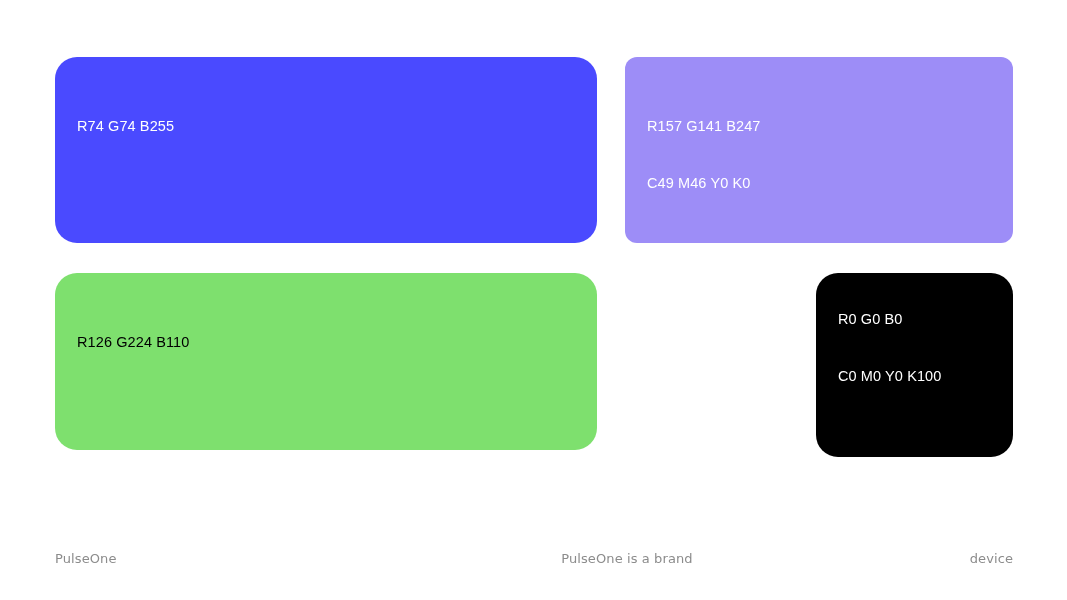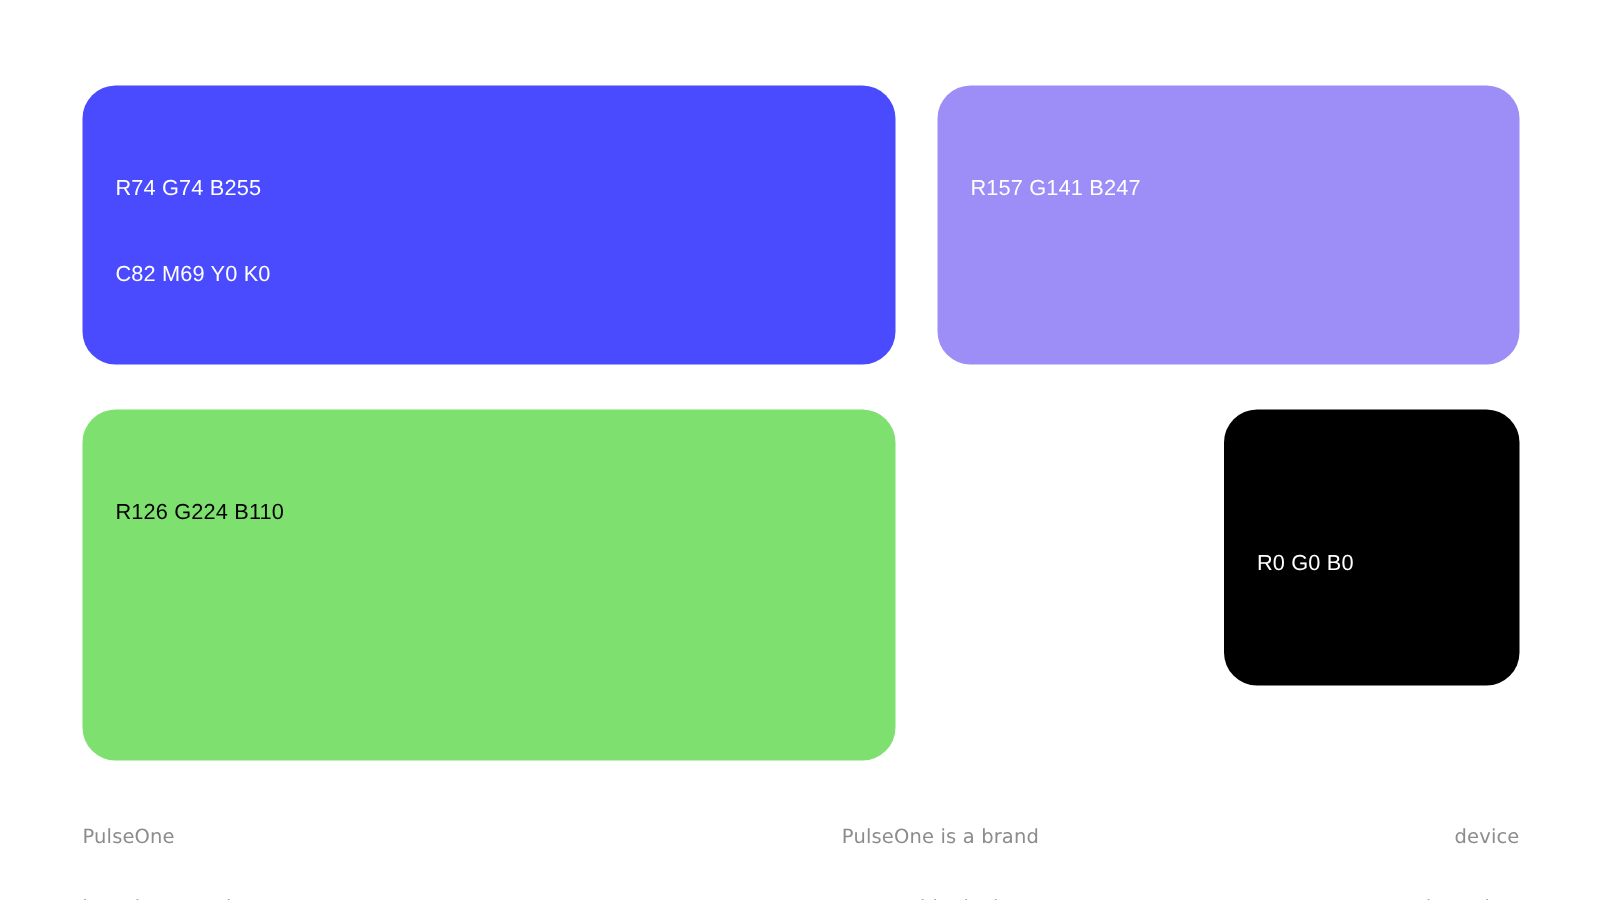--- a/index.html
+++ b/index.html
@@ -42,21 +42,21 @@
     white-space: pre;
   }
   .swatch-lines .line { display: block; }
 
   .light-text .swatch-lines { color: #ffffff; }
   .dark-text  .swatch-lines { color: #000000; }
 
   
   #card-primary-blue   { left: 55px;  top: 57px;  width: 542px; height: 186px; }
   #card-light-purple   { left: 625px; top: 57px;  width: 388px; height: 186px; }
-  #card-accent-green   { left: 55px;  top: 273px; width: 542px; height: 234px; }
+  #card-accent-green   { left: 55px;  top: 273px; width: 542px; height: 177px; }
   #card-neutral-grey   { left: 625px; top: 273px; width: 187px; height: 194px; }
   #card-pure-black     { left: 816px; top: 273px; width: 197px; height: 184px; }
 
   
   #footer {
     position: absolute;
     left: 55px;
     top: 520px;
     width: 958px;
     display: flex;
@@ -77,40 +77,41 @@
   #footer-right  { text-align: right;  flex: 0 0 auto; }
 </style>
 </head>
 <body>
 
 <div id="board" style="background: rgb(255, 255, 255);">
 
   <div class="swatch top-label light-text" id="card-primary-blue" style="background: rgb(74, 74, 255);">
     <div class="swatch-lines" style="color: rgb(255, 255, 255);">
       <span class="line">R74 G74 B255</span>
-      <span class="line">C82 M69 Y0 K0</span>
     </div>
   </div>
 
-  <div class="swatch top-label light-text" id="card-light-purple" style="background: rgb(157, 141, 247);">
+  <div class="swatch top-label light-text" id="card-light-purple" style="background: rgb(157, 141, 247); border-radius: 12px;">
     <div class="swatch-lines" style="color: rgb(255, 255, 255);">
       <span class="line">R157 G141 B247</span>
+      <span class="line">C49 M46 Y0 K0</span>
     </div>
   </div>
 
   <div class="swatch top-label dark-text" id="card-accent-green" style="background: rgb(126, 224, 110);">
     <div class="swatch-lines" style="color: rgb(0, 0, 0);">
       <span class="line">R126 G224 B110</span>
     </div>
   </div>
 
 
   <div class="swatch bottom-label light-text" id="card-pure-black" style="background: rgb(0, 0, 0);">
     <div class="swatch-lines" style="color: rgb(255, 255, 255);">
       <span class="line">R0 G0 B0</span>
+      <span class="line">C0 M0 Y0 K100</span>
     </div>
   </div>
 
   <div id="footer">
 
     <div class="footer-block" id="footer-left" style="color: rgb(140, 140, 140);">
       <span class="line">PulseOne</span>
       <span class="line">brand proposal</span>
     </div>
 

